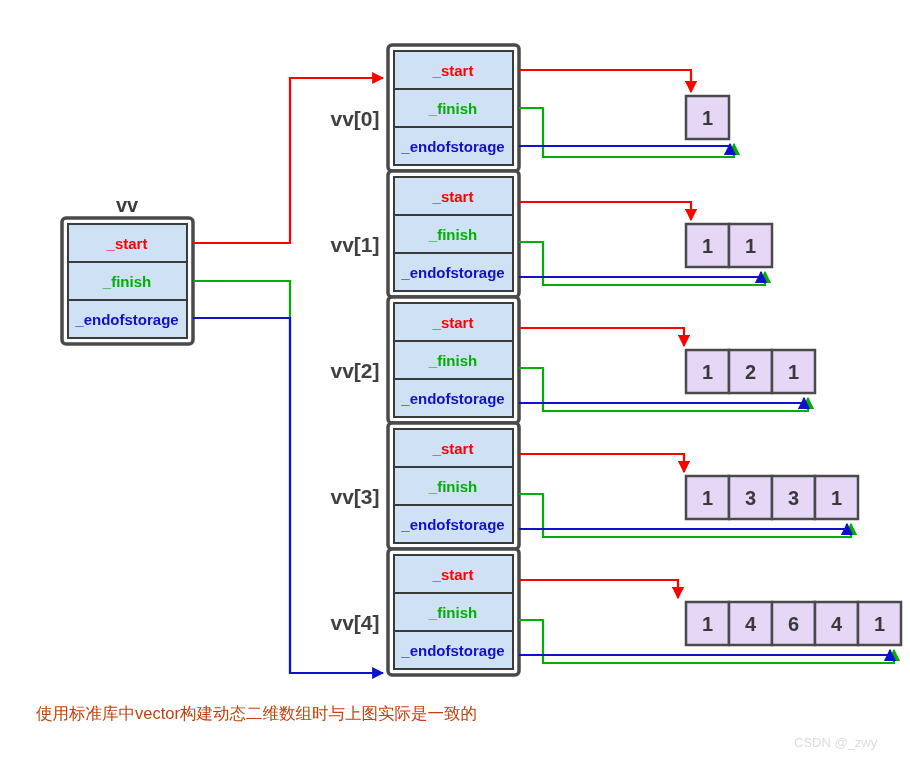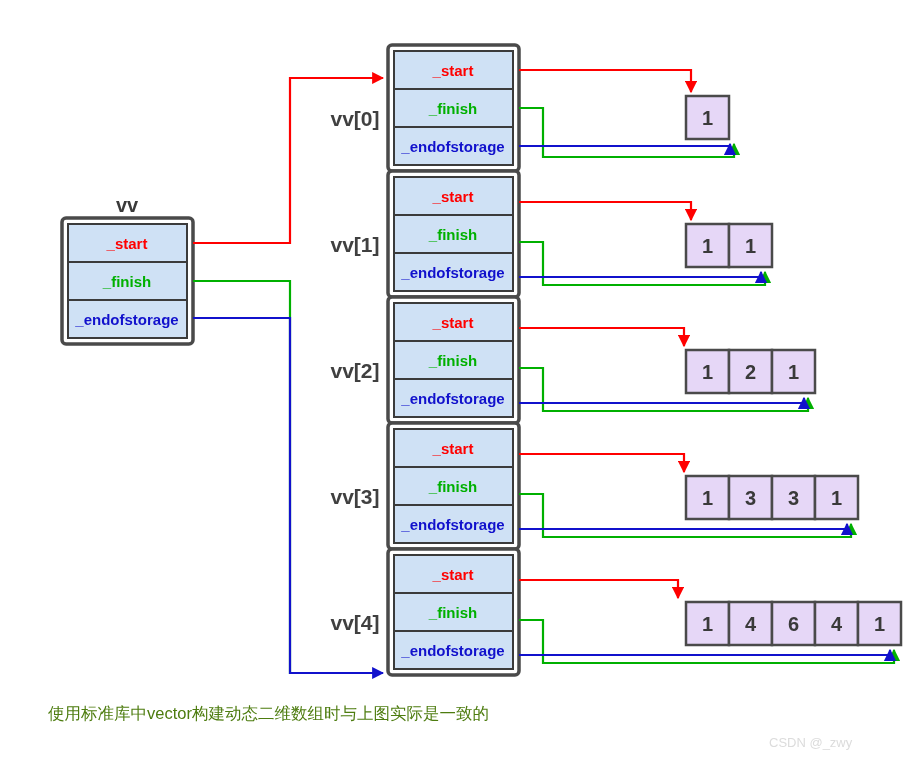--- a/index.html
+++ b/index.html
@@ -47,30 +47,30 @@
     fill: #1111cc;
   }
   .cell-value {
     font-family: "Liberation Sans", "DejaVu Sans", sans-serif;
     font-weight: bold;
     font-size: 20px;
     fill: #3a3a3a;
   }
   .caption {
     position: absolute;
-    left: 48px;
+    left: 36px;
     top: 703px;
     font-size: 16.5px;
-    color: #4d7c0f;
+    color: #c2410c;
     font-family: "Liberation Sans", "DejaVu Sans", sans-serif;
     white-space: nowrap;
   }
   .watermark {
     position: absolute;
-    left: 769px;
+    left: 794px;
     top: 735px;
     font-size: 13px;
     color: #dcdcdc;
     font-family: "Liberation Sans", "DejaVu Sans", sans-serif;
     white-space: nowrap;
   }
 </style>
 </head>
 <body>
 

